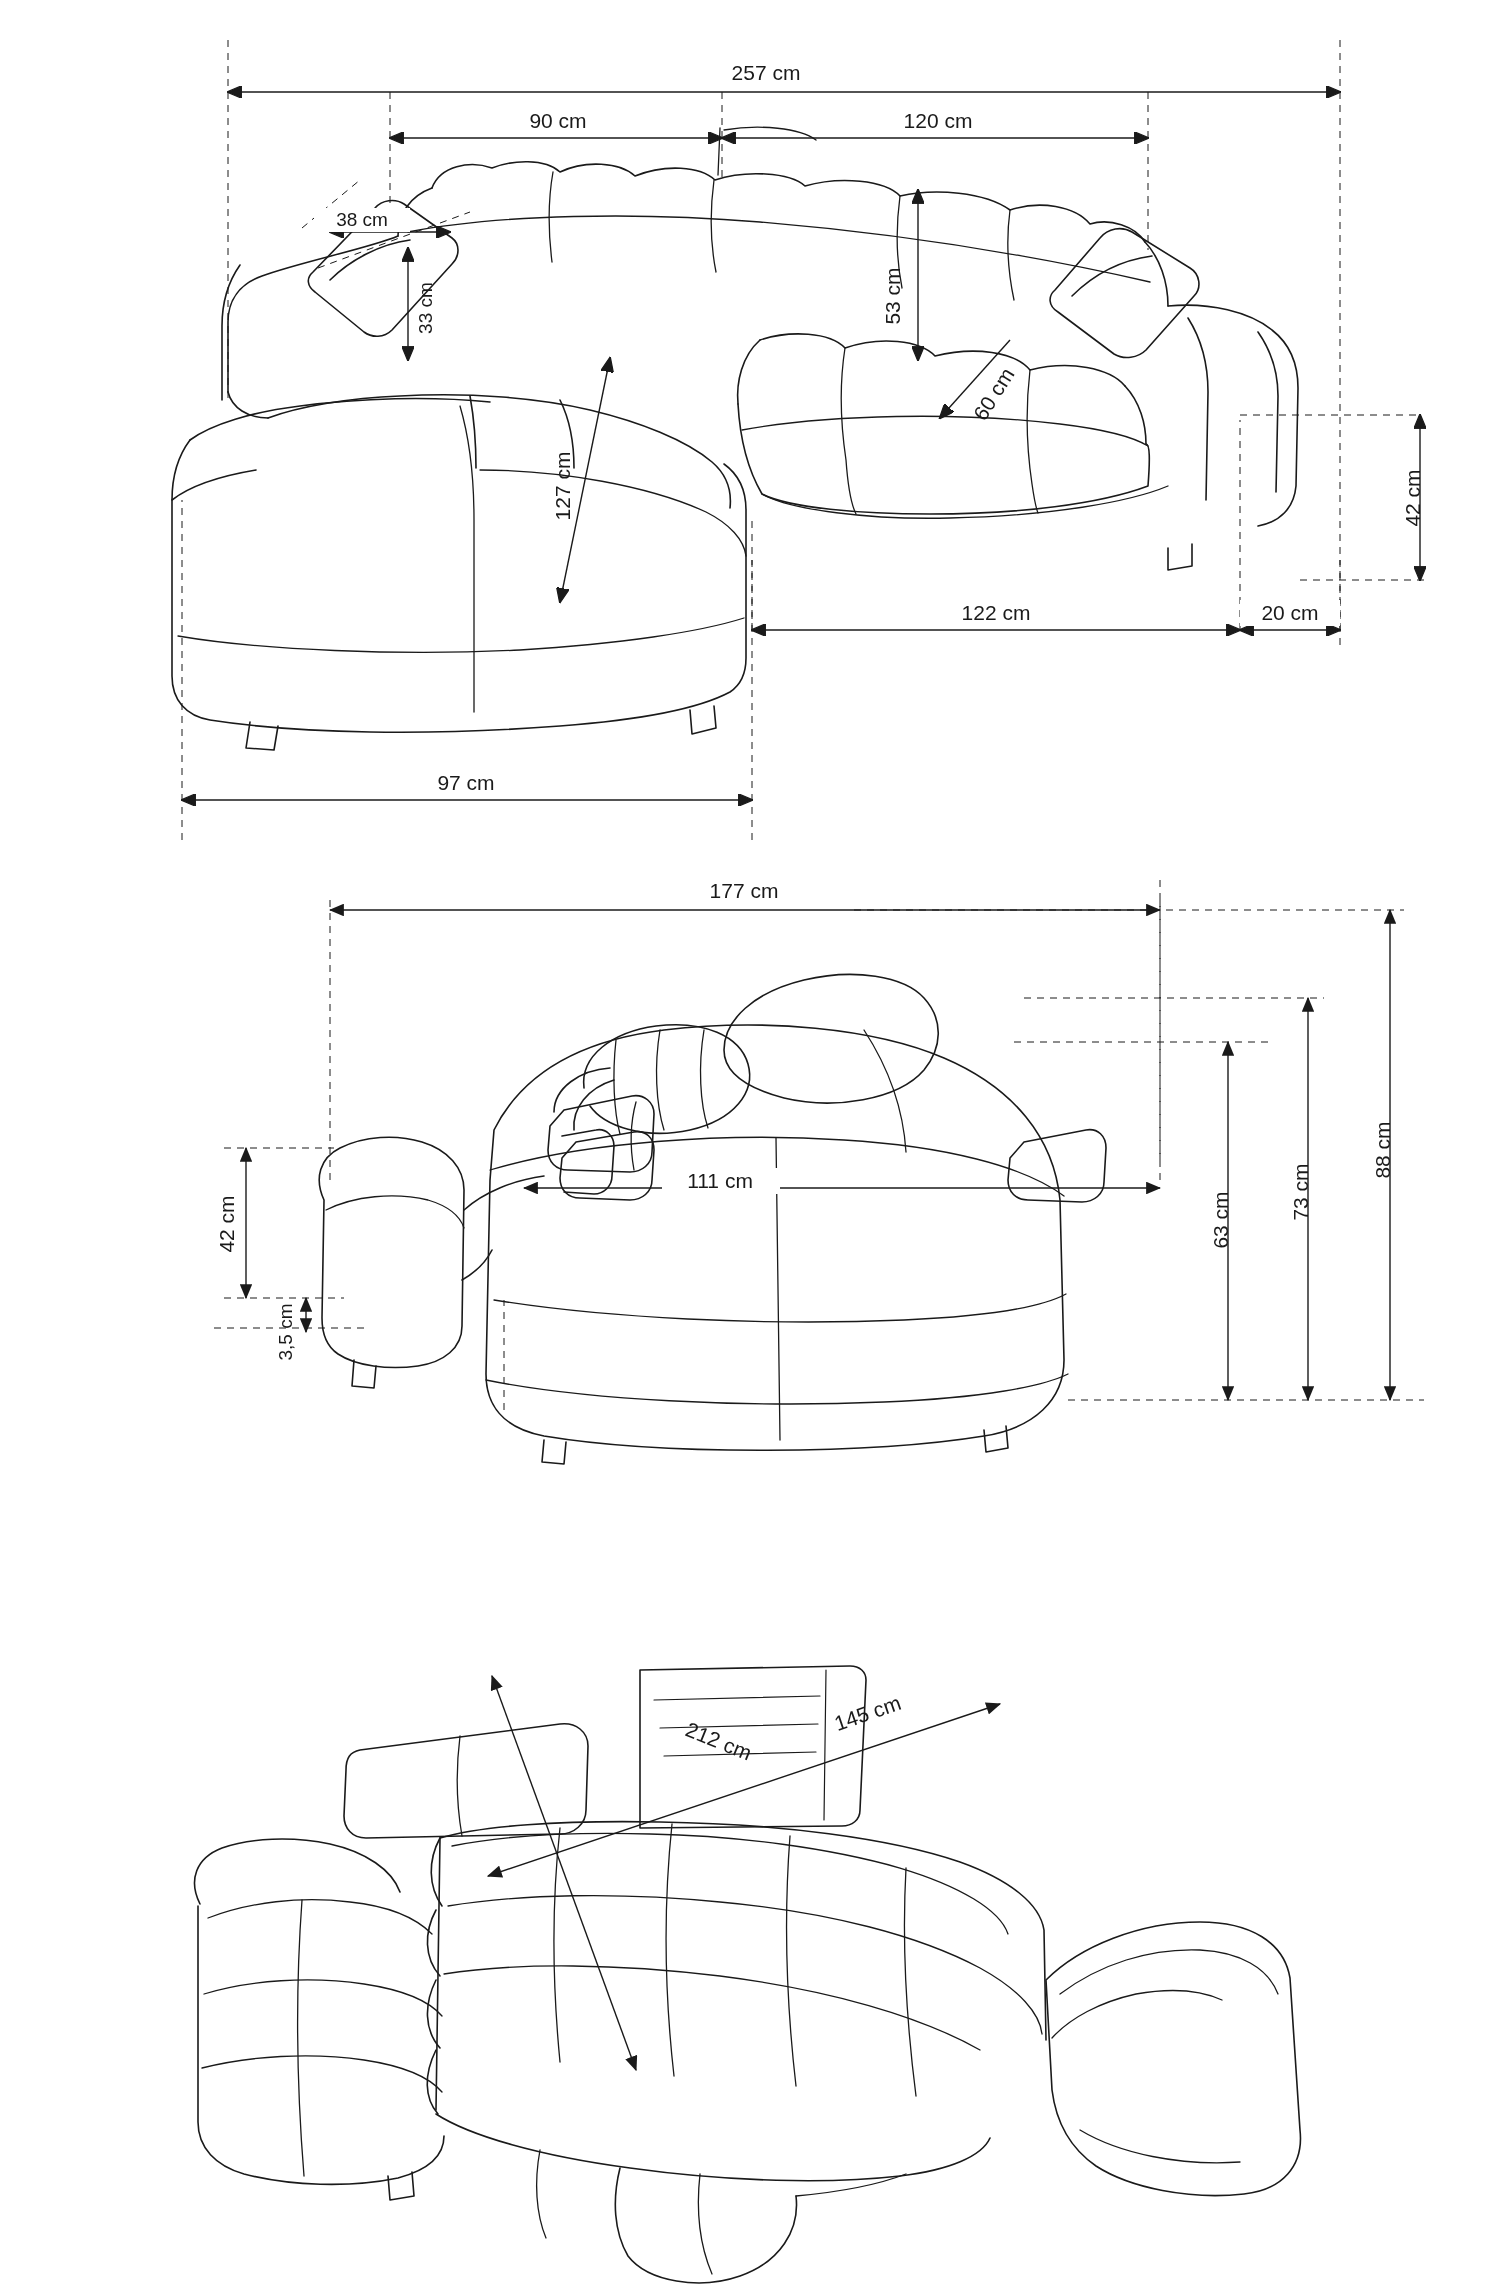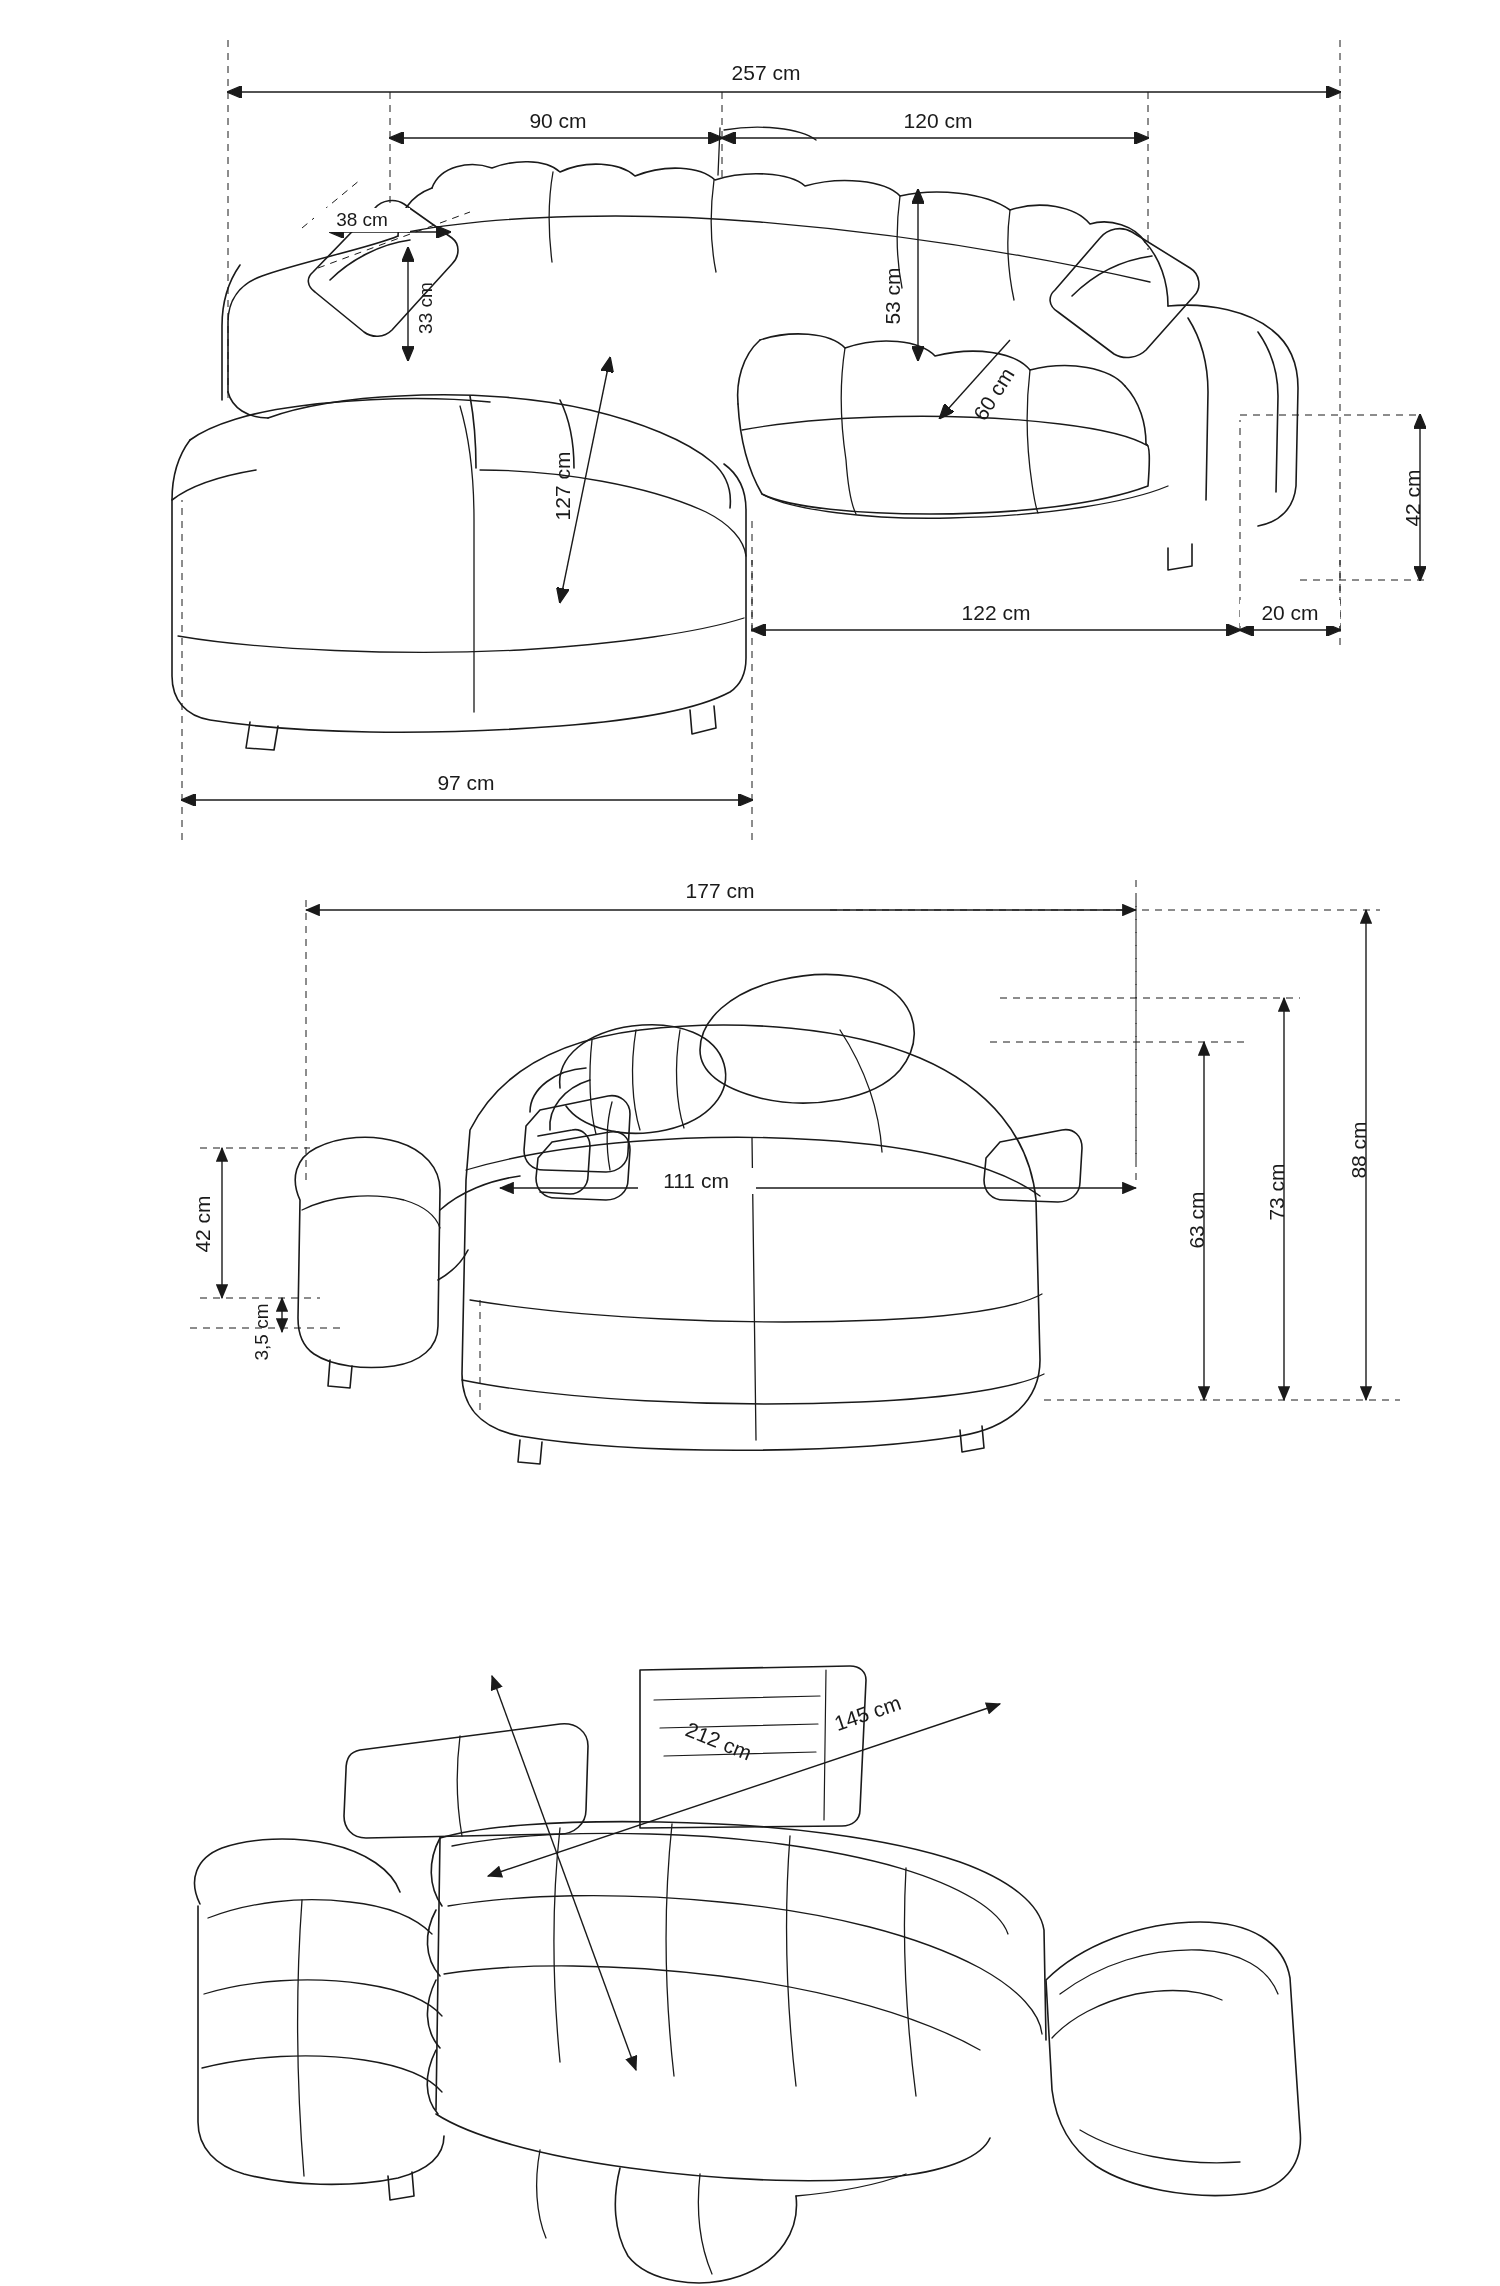--- a/index.html
+++ b/index.html
@@ -15,21 +15,21 @@
     background: #ffffff;
     overflow: hidden;
   }
   .view {
     position: absolute;
     left: 0;
     width: 1475px;
     text-align: center;
   }
   #view-front  { top: 0;    height: 880px; }
-  #view-side   { top: 880;  height: 680px; }
+  #view-side   { top: 880;  height: 680px; margin-left: 24px; }
   #view-bed    { top: 1560px; height: 726px; }
   svg { display: block; }
   .dimtext {
     font-family: "Liberation Sans", sans-serif;
     font-size: 21px;
     fill: #1a1a1a;
   }
   .dimtext-sm {
     font-family: "Liberation Sans", sans-serif;
     font-size: 19px;

